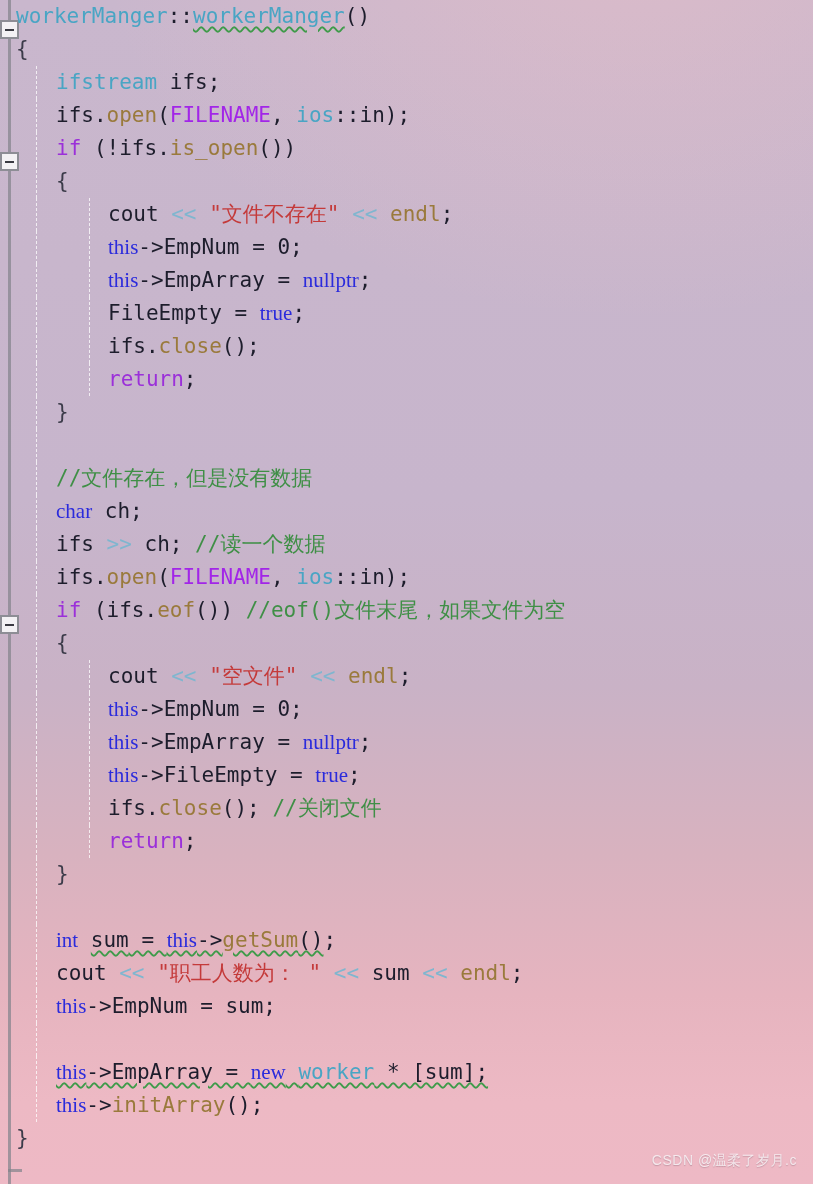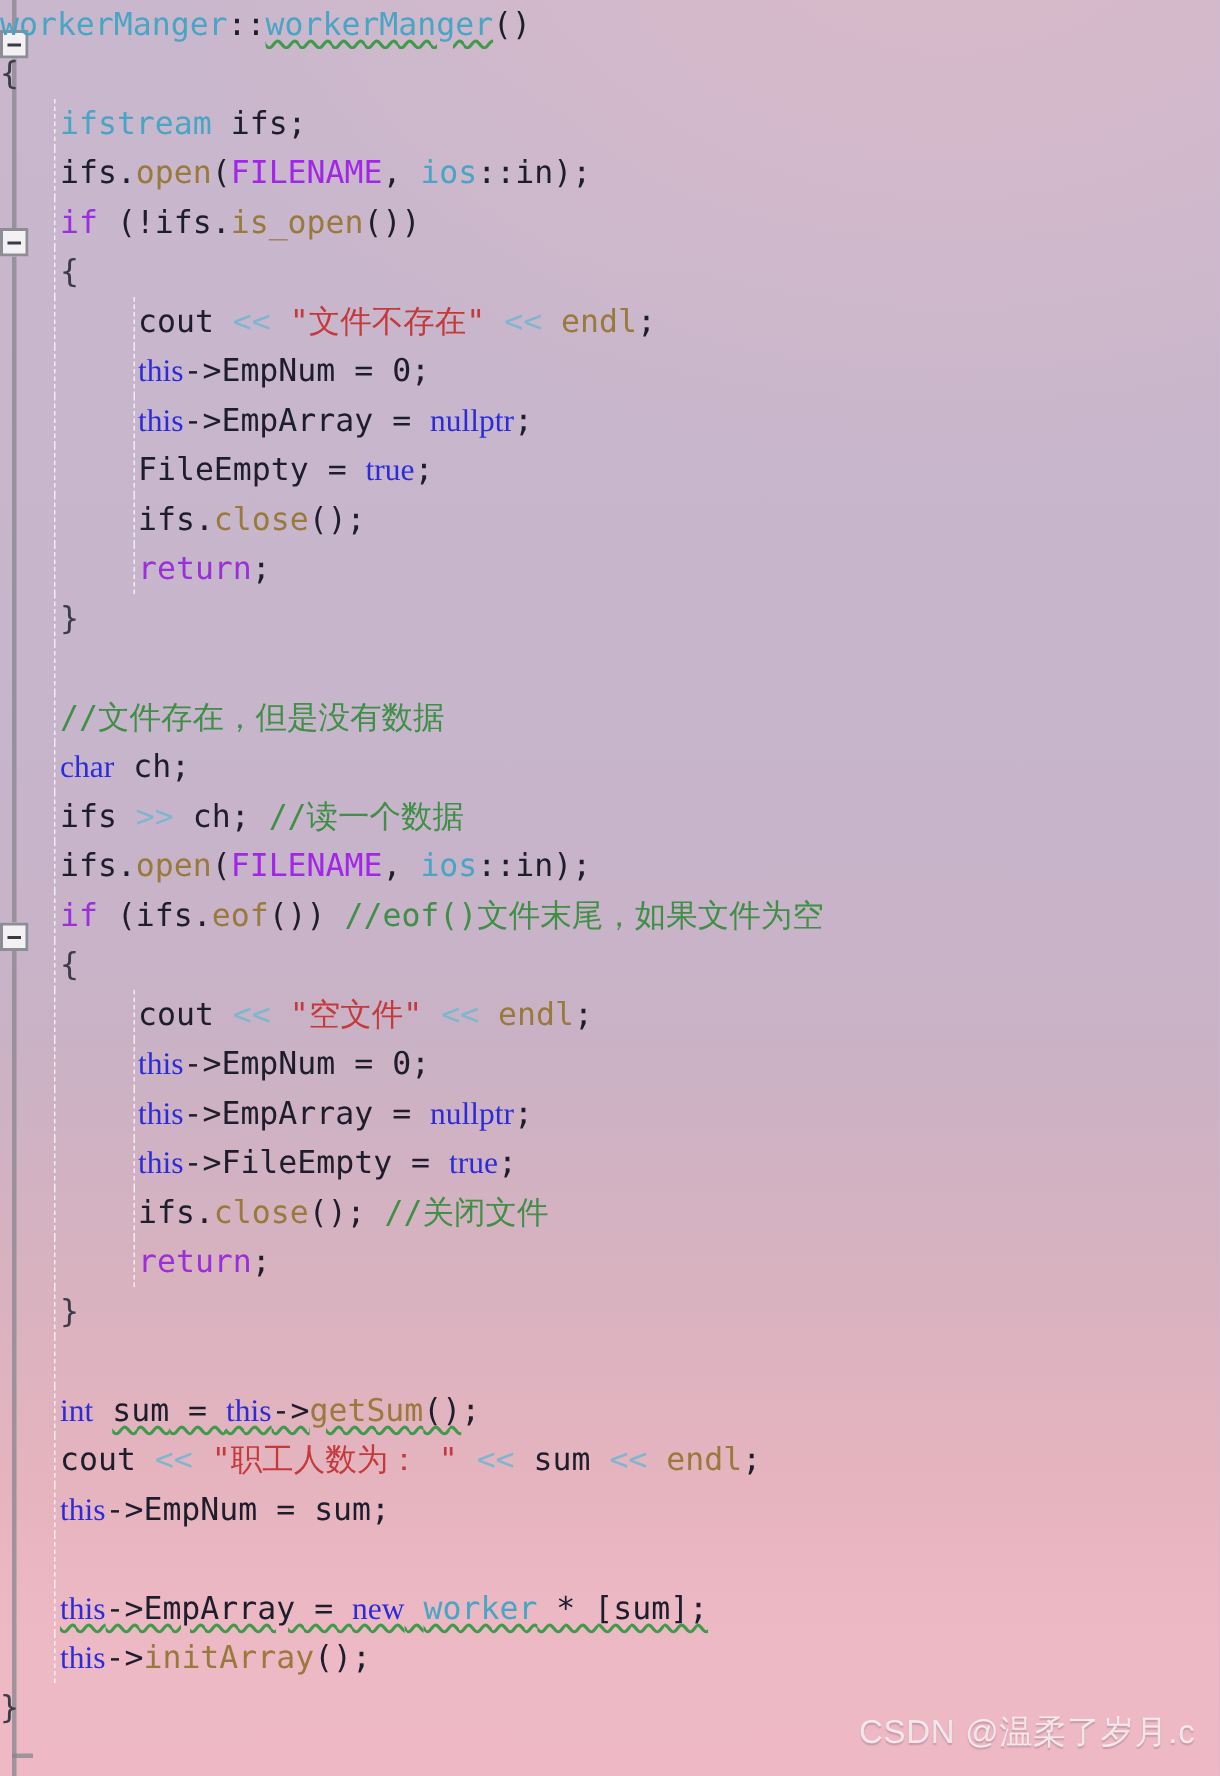--- a/index.html
+++ b/index.html
@@ -68,20 +68,21 @@
     font-family: "DejaVu Sans Mono", "Liberation Mono", monospace;
     font-size:21px;
     line-height:33px;
     letter-spacing:0px;
     white-space:pre;
     color:#1d1d2c;
   }
   .line {
     position:relative;
     height:33px;
+    padding-left:16px;
   }
 
   
   .guide {
     position:absolute;
     top:0;
     width:0;
     height:33px;
     border-left:1px dashed rgba(255,255,255,0.75);
   }
@@ -106,21 +107,21 @@
     text-decoration-thickness: 1.5px;
     text-underline-offset: 3px;
   }
 
   
   #watermark {
     position:absolute;
     right:16px;
     bottom:14px;
     font-family:"Liberation Sans","DejaVu Sans",sans-serif;
-    font-size:22px;
+    font-size:14px;
     color:rgba(250,248,250,0.80);
     text-shadow:0 1px 1px rgba(120,90,105,0.35);
     letter-spacing:0.5px;
     white-space:nowrap;
   }
 </style>
 </head>
 <body>
 
 <div id="screen">

